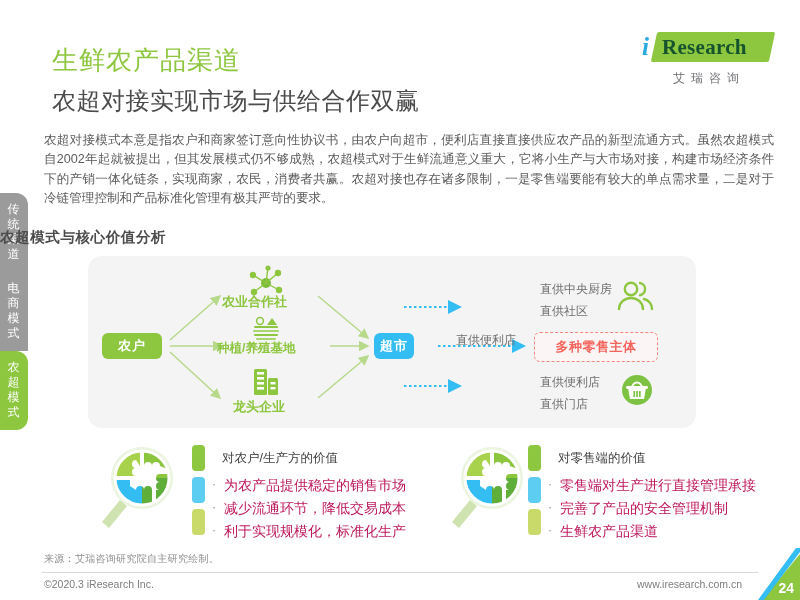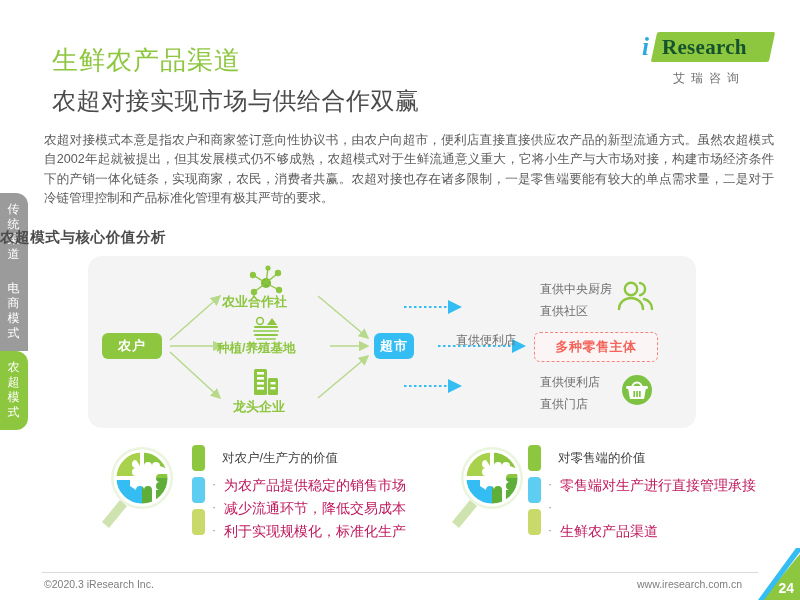--- a/index.html
+++ b/index.html
@@ -295,23 +295,25 @@
   <div class="val-item" style="left:224px;top:523px;">利于实现规模化，标准化生产</div>
 
   <div class="cbar" style="left:528px;top:445px;background:#8dc63f;"></div>
   <div class="cbar" style="left:528px;top:477px;background:#5ecdf2;"></div>
   <div class="cbar" style="left:528px;top:509px;background:#c9d96a;"></div>
 
   <div class="val-title" style="left:558px;top:450px;">对零售端的价值</div>
   <div class="bullet" style="left:548px;top:477px;">·</div>
   <div class="val-item" style="left:560px;top:477px;">零售端对生产进行直接管理承接</div>
   <div class="bullet" style="left:548px;top:500px;">·</div>
+  <div class="val-item" style="left:560px;top:500px;">完善了产品的安全管理机制</div>
   <div class="bullet" style="left:548px;top:523px;">·</div>
   <div class="val-item" style="left:560px;top:523px;">生鲜农产品渠道</div>
 
+  <div class="source">来源：艾瑞咨询研究院自主研究绘制。</div>
   <div class="rule"></div>
   <div class="copy">©2020.3 iResearch Inc.</div>
   <div class="site">www.iresearch.com.cn</div>
   <div class="corner">
     <svg width="72" height="52" viewBox="0 0 72 52">
       <path d="M34,52 L72,6 L72,52 z" fill="#8dc63f"></path>
       <path d="M30,52 L68,0 L72,0 L72,4 L36,52 z" fill="#33bdf2"></path>
     </svg>
   </div>
   <div class="pageno">24</div>

